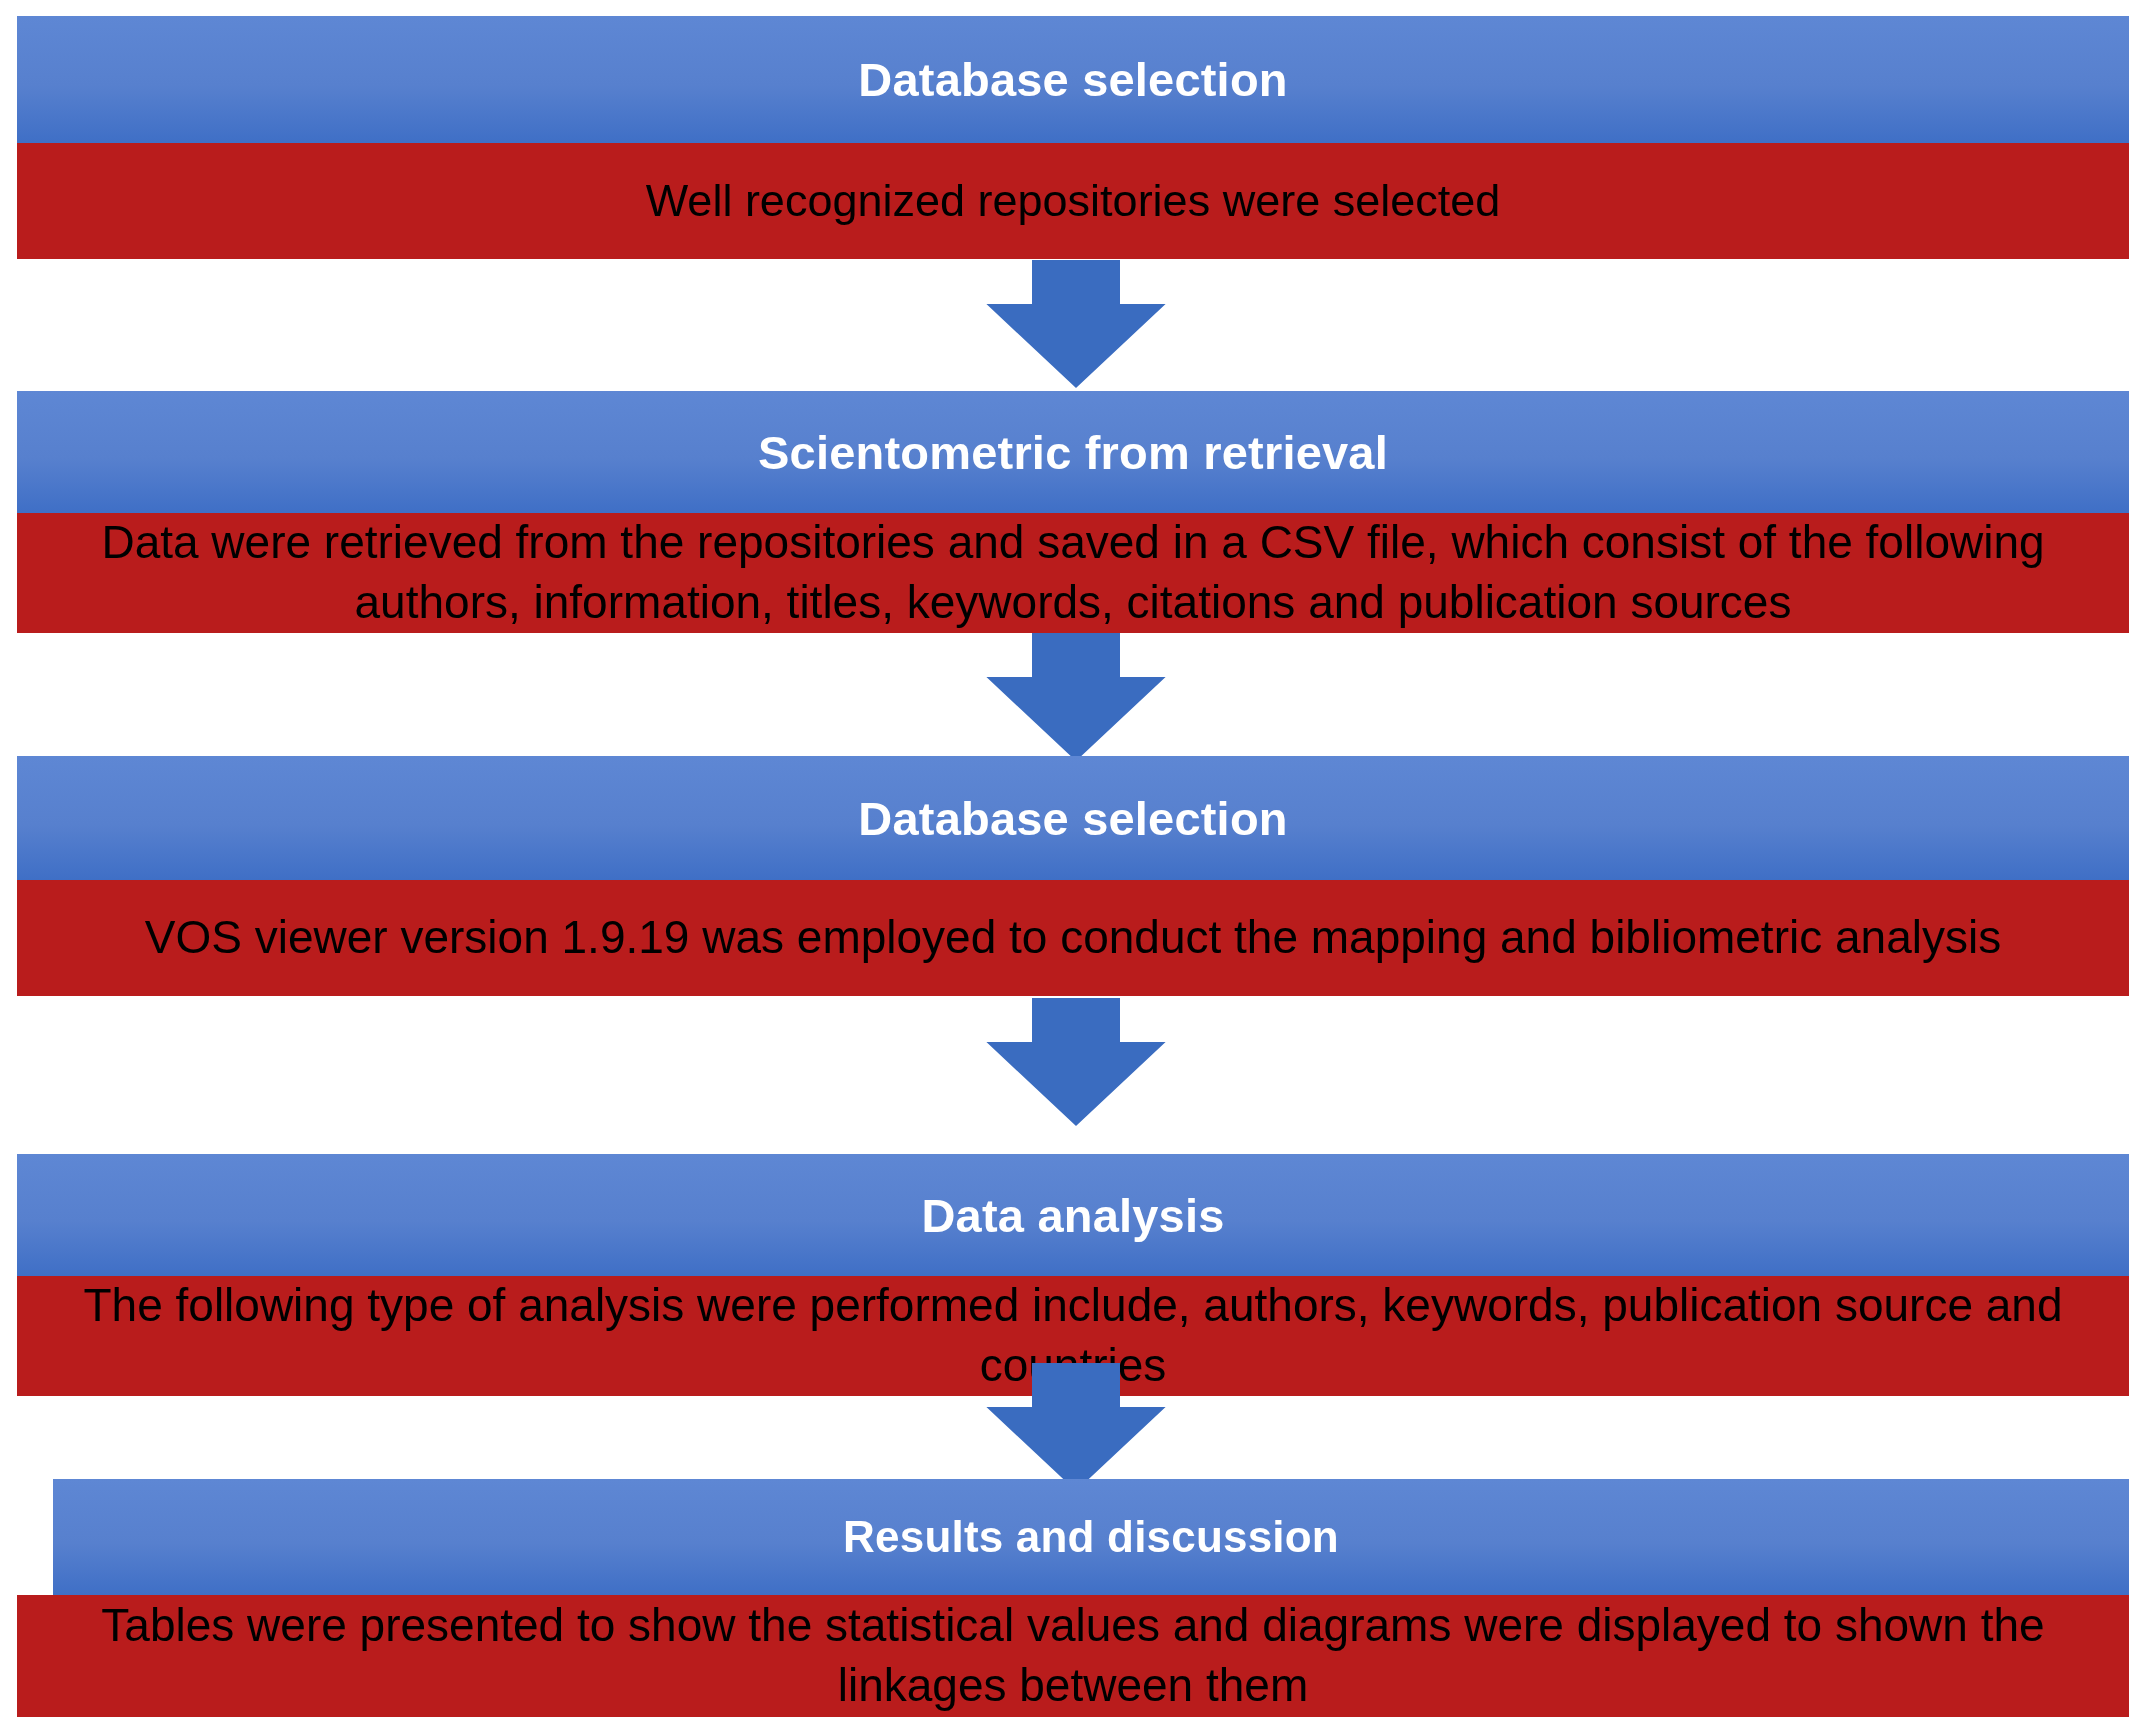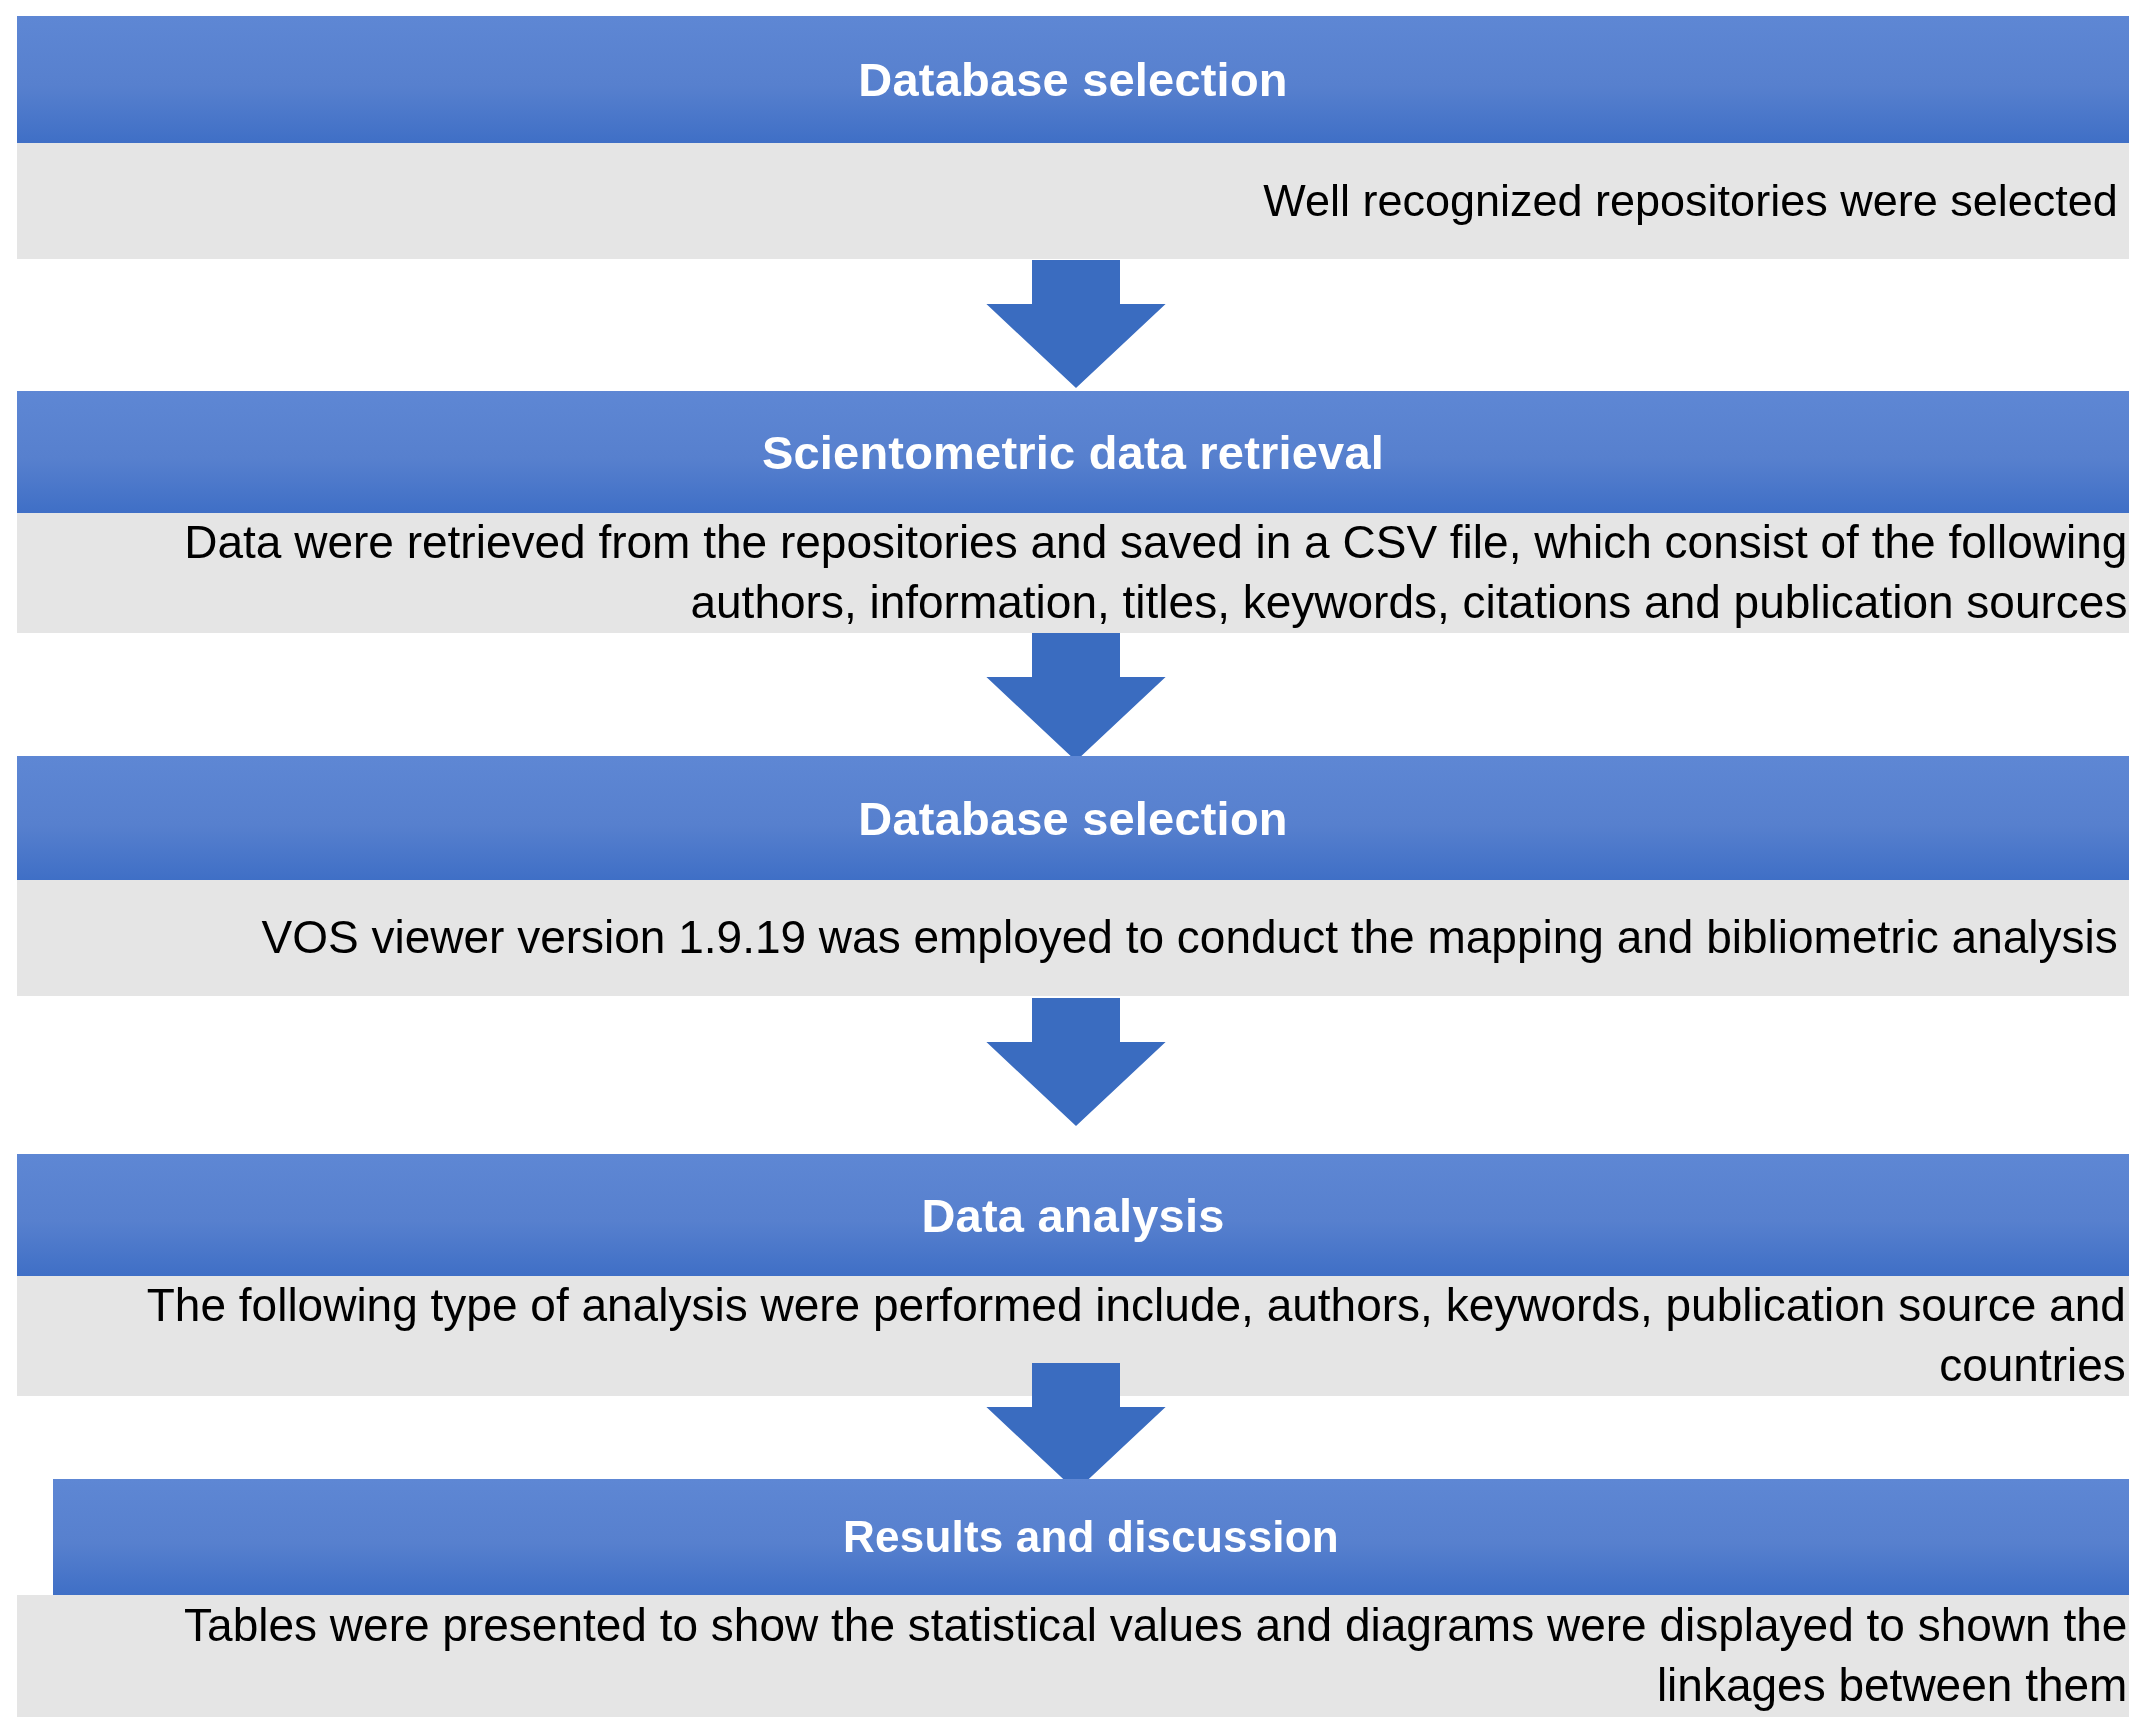--- a/index.html
+++ b/index.html
@@ -35,23 +35,23 @@
     font-weight: bold;
     text-align: center;
     display: flex;
     align-items: center;
     justify-content: center;
     box-sizing: border-box;
     letter-spacing: 0.2px;
   }
 
   .stage-body {
-    background: #e5e5e5;
+    background: #b91c1c;
     color: #000000;
-    text-align: right;
+    text-align: center;
     display: flex;
     align-items: center;
     justify-content: center;
     box-sizing: border-box;
     padding: 0 11.2px;
   }
 
   .stage-body .body-text {
     width: 100%;
     line-height: 1.30;
@@ -109,21 +109,21 @@
   </div>
 
   <div class="arrow arrow-1">
     <svg viewBox="0 0 224 160" xmlns="http://www.w3.org/2000/svg" aria-hidden="true">
       <polygon points="57,0 167,0 167,55 224,55 112,160 0,55 57,55" fill="#3a6cc0"></polygon>
     </svg>
   </div>
 
   <div class="stage stage-2">
     <div class="stage-header">
-      <span>Scientometric data retrieval</span>
+      <span>Scientometric from retrieval</span>
     </div>
     <div class="stage-body">
       <span class="body-text">Data were retrieved from the repositories and saved in a CSV file, which consist of the following authors, information, titles, keywords, citations and publication sources</span>
     </div>
   </div>
 
   <div class="arrow arrow-2">
     <svg viewBox="0 0 224 160" xmlns="http://www.w3.org/2000/svg" aria-hidden="true">
       <polygon points="57,0 167,0 167,55 224,55 112,160 0,55 57,55" fill="#3a6cc0"></polygon>
     </svg>

